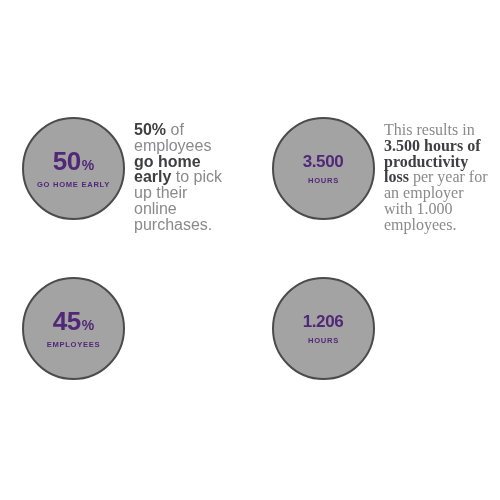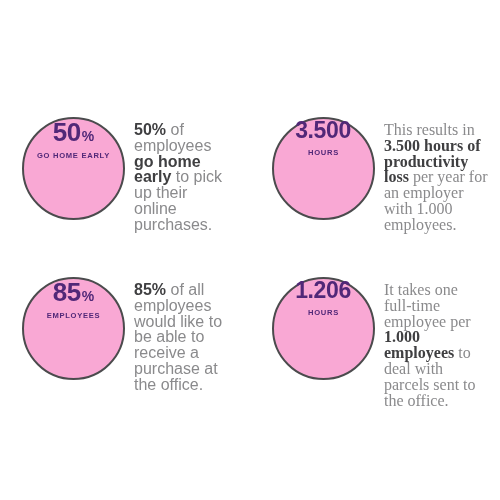--- a/index.html
+++ b/index.html
@@ -35,38 +35,39 @@
 
   .circle {
     width: 103px;
     height: 103px;
     border-radius: 50%;
     border: 2.2px solid #4b4b4d;
     box-sizing: border-box;
     display: flex;
     flex-direction: column;
     align-items: center;
+    justify-content: center;
     flex: 0 0 auto;
-    background: #f9a8d4;
+    background: #a3a3a3;
   }
 
   .circle-value {
     color: #512878;
     font-weight: bold;
     font-size: 26px;
     line-height: 1;
     letter-spacing: -0.4px;
     white-space: nowrap;
     display: flex;
     align-items: baseline;
     justify-content: center;
   }
 
   .circle-value.small-num {
-    font-size: 23px;
+    font-size: 17px;
   }
 
   .circle-suffix {
     font-size: 14px;
     font-weight: bold;
     letter-spacing: 0;
     margin-left: 1px;
   }
 
   .circle-label {
@@ -121,32 +122,30 @@
           <span class="circle-suffix"></span>
       </div>
       <div class="circle-label">HOURS</div>
     </div>
     <div class="desc desc-wide">This results in <b>3.500 hours of productivity loss</b> per year for an employer with 1.000 employees.</div>
   </div>
 
   <div class="stat-block pos-r2c1">
     <div class="circle">
       <div class="circle-value">
-        <span>85</span>
+        <span>45</span>
           <span class="circle-suffix">%</span>
       </div>
       <div class="circle-label">EMPLOYEES</div>
     </div>
-    <div class="desc"><b>85%</b> of all employees would like to be able to receive a purchase at the office.</div>
   </div>
 
   <div class="stat-block pos-r2c2">
     <div class="circle">
       <div class="circle-value small-num">
         <span>1.206</span>
           <span class="circle-suffix"></span>
       </div>
       <div class="circle-label">HOURS</div>
     </div>
-    <div class="desc desc-wide">It takes one full-time employee per <b>1.000 employees</b> to deal with parcels sent to the office.</div>
   </div>
 
 </div>
 
 </body></html>

